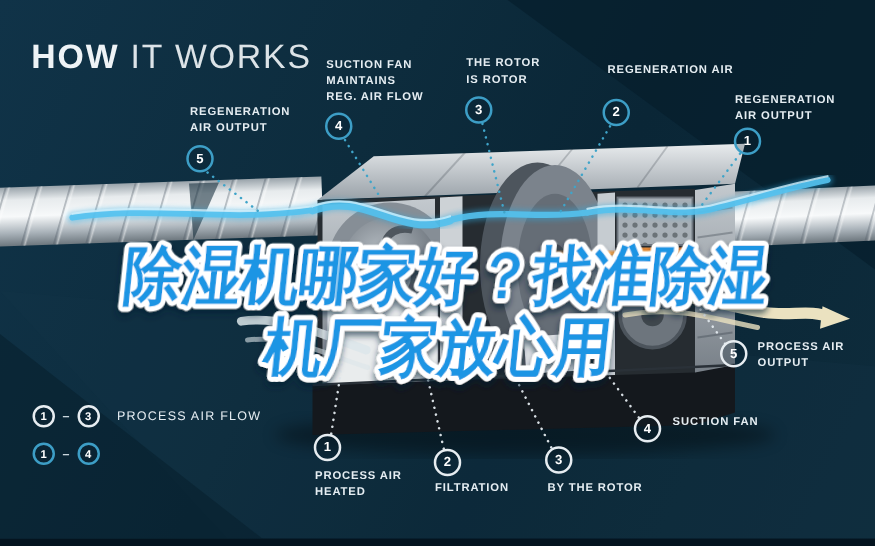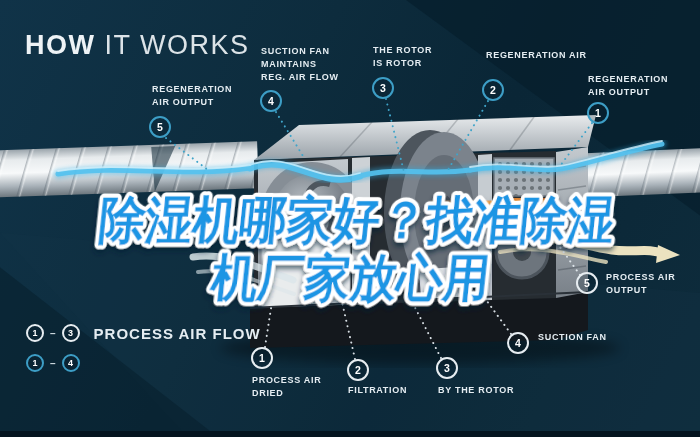--- a/index.html
+++ b/index.html
@@ -23,21 +23,21 @@
   .num.teal{border:2px solid #3d9ec6;}
   .num.white{border:2px solid #e7edf1;}
   .legend-h{position:absolute;left:27px;top:296px;z-index:4;color:#eef3f6;font-size:12px;
             letter-spacing:1px;font-weight:bold;white-space:nowrap;}
   .lrow{position:absolute;z-index:4;height:18px;display:flex;align-items:center;gap:6px;}
   .lnum{width:18px;height:18px;box-sizing:border-box;border-radius:50%;display:flex;align-items:center;
         justify-content:center;color:#fff;font-weight:bold;font-size:9px;background:rgba(8,32,46,.2);}
   .lnum.white{border:2px solid #e7edf1;}
   .lnum.teal{border:2px solid #3d9ec6;}
   .ldash{color:#cfdbe2;font-weight:bold;font-size:10px;}
-  .llabel{color:#e5edf2;font-weight:bold;font-size:15px;letter-spacing:1px;margin-left:8px;white-space:nowrap;}
+  .llabel{color:#e5edf2;font-weight:normal;font-size:10px;letter-spacing:1px;margin-left:8px;white-space:nowrap;}
   .headline{position:absolute;left:0;top:0;z-index:6;pointer-events:none;}
   .cjk{font-family:"DejaVu Sans",sans-serif;font-weight:bold;font-size:51px;
        fill:#1e95e4;stroke:#ffffff;stroke-width:8px;paint-order:stroke;stroke-linejoin:round;}
 </style>
 </head>
 <body>
 
 <div class="stage">
 
   <div class="panel panelA"></div>
@@ -245,21 +245,21 @@
   </div>
 
   <div class="num white" style="left:347px;top:359px">2</div>
   <div class="lbl" style="left:348px;top:384px">
     <div>FILTRATION</div>
   </div>
 
   <div class="num white" style="left:251px;top:347px">1</div>
   <div class="lbl" style="left:252px;top:374px">
     <div>PROCESS AIR</div>
-    <div>DRIED</div>
+    <div>HEATED</div>
   </div>
 
   <div class="lrow" style="left:26px;top:324px">
     <span class="lnum white">1</span>
     <span class="ldash">–</span>
     <span class="lnum white">3</span>
     <span class="llabel">PROCESS AIR FLOW</span>
   </div>
   <div class="lrow" style="left:26px;top:354px">
     <span class="lnum teal">1</span>

